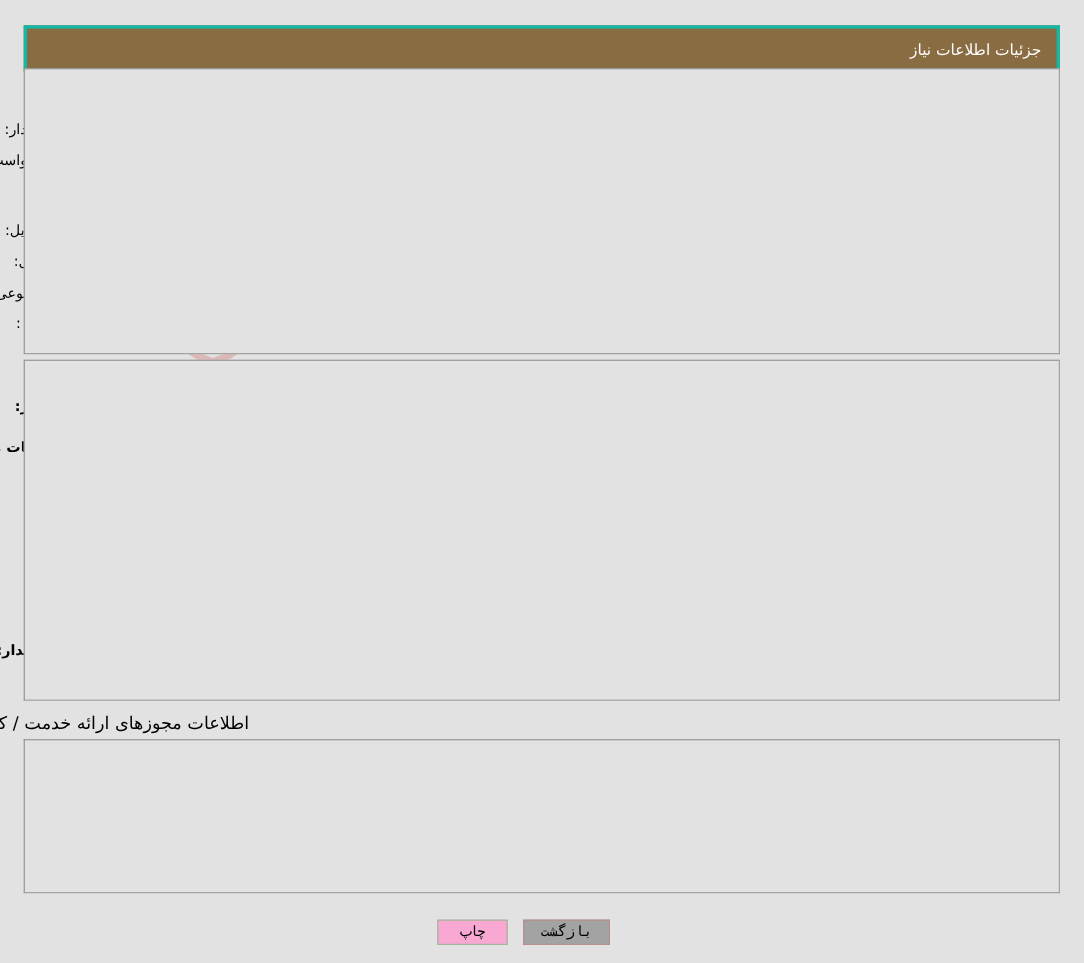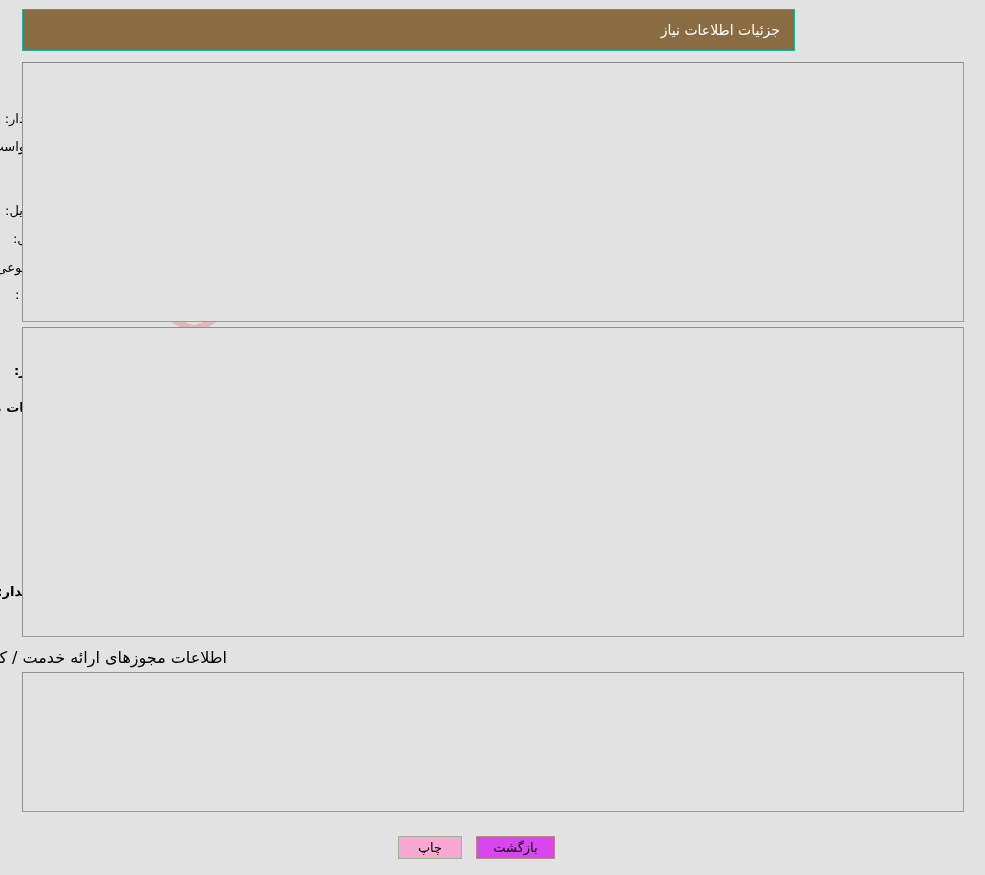--- a/index.html
+++ b/index.html
@@ -40,24 +40,24 @@
   #watermark .wm-text .net { color: #c9423c; }
   #watermark .wm-shield {
     position: absolute;
     left: 145px; top: 30px;
     width: 98px; height: 118px;
   }
 
   
   .topbar {
     position: absolute;
-    left: 22px; top: 9px;
-    width: 773px; height: 42px;
+    left: 22px; top: 23px;
+    width: 942px; height: 42px;
     background: #8a6c43;
-    border: 1px solid #14b8a6;
+    border: 3px solid #14b8a6;
     box-sizing: border-box;
     z-index: 2;
   }
   .topbar .title {
     position: absolute;
     right: 14px; top: 12px;
     color: #ffffff;
     font-size: 14px;
     white-space: nowrap;
   }
@@ -224,21 +224,21 @@
     position: absolute;
     border: 1px solid #7a7a7a;
     box-sizing: border-box;
     font-size: 13px;
     color: #000;
     text-align: center;
     cursor: pointer;
     line-height: 21px;
     height: 23px;
   }
-  .btn.pink  { background: #d946ef; border-color: #b98a8a; }
+  .btn.pink  { background: #a3a3a3; border-color: #b98a8a; font-family: Liberation Mono, monospace; }
   .btn.green { background: #f9a8d4; border-color: #9ab792; }
   .btn.cream { background: #fbf5d6; border-color: #9a9a64; }
 
   .section-label {
     position: absolute;
     font-size: 16px;
     color: #000;
     white-space: nowrap;
   }
 </style>

